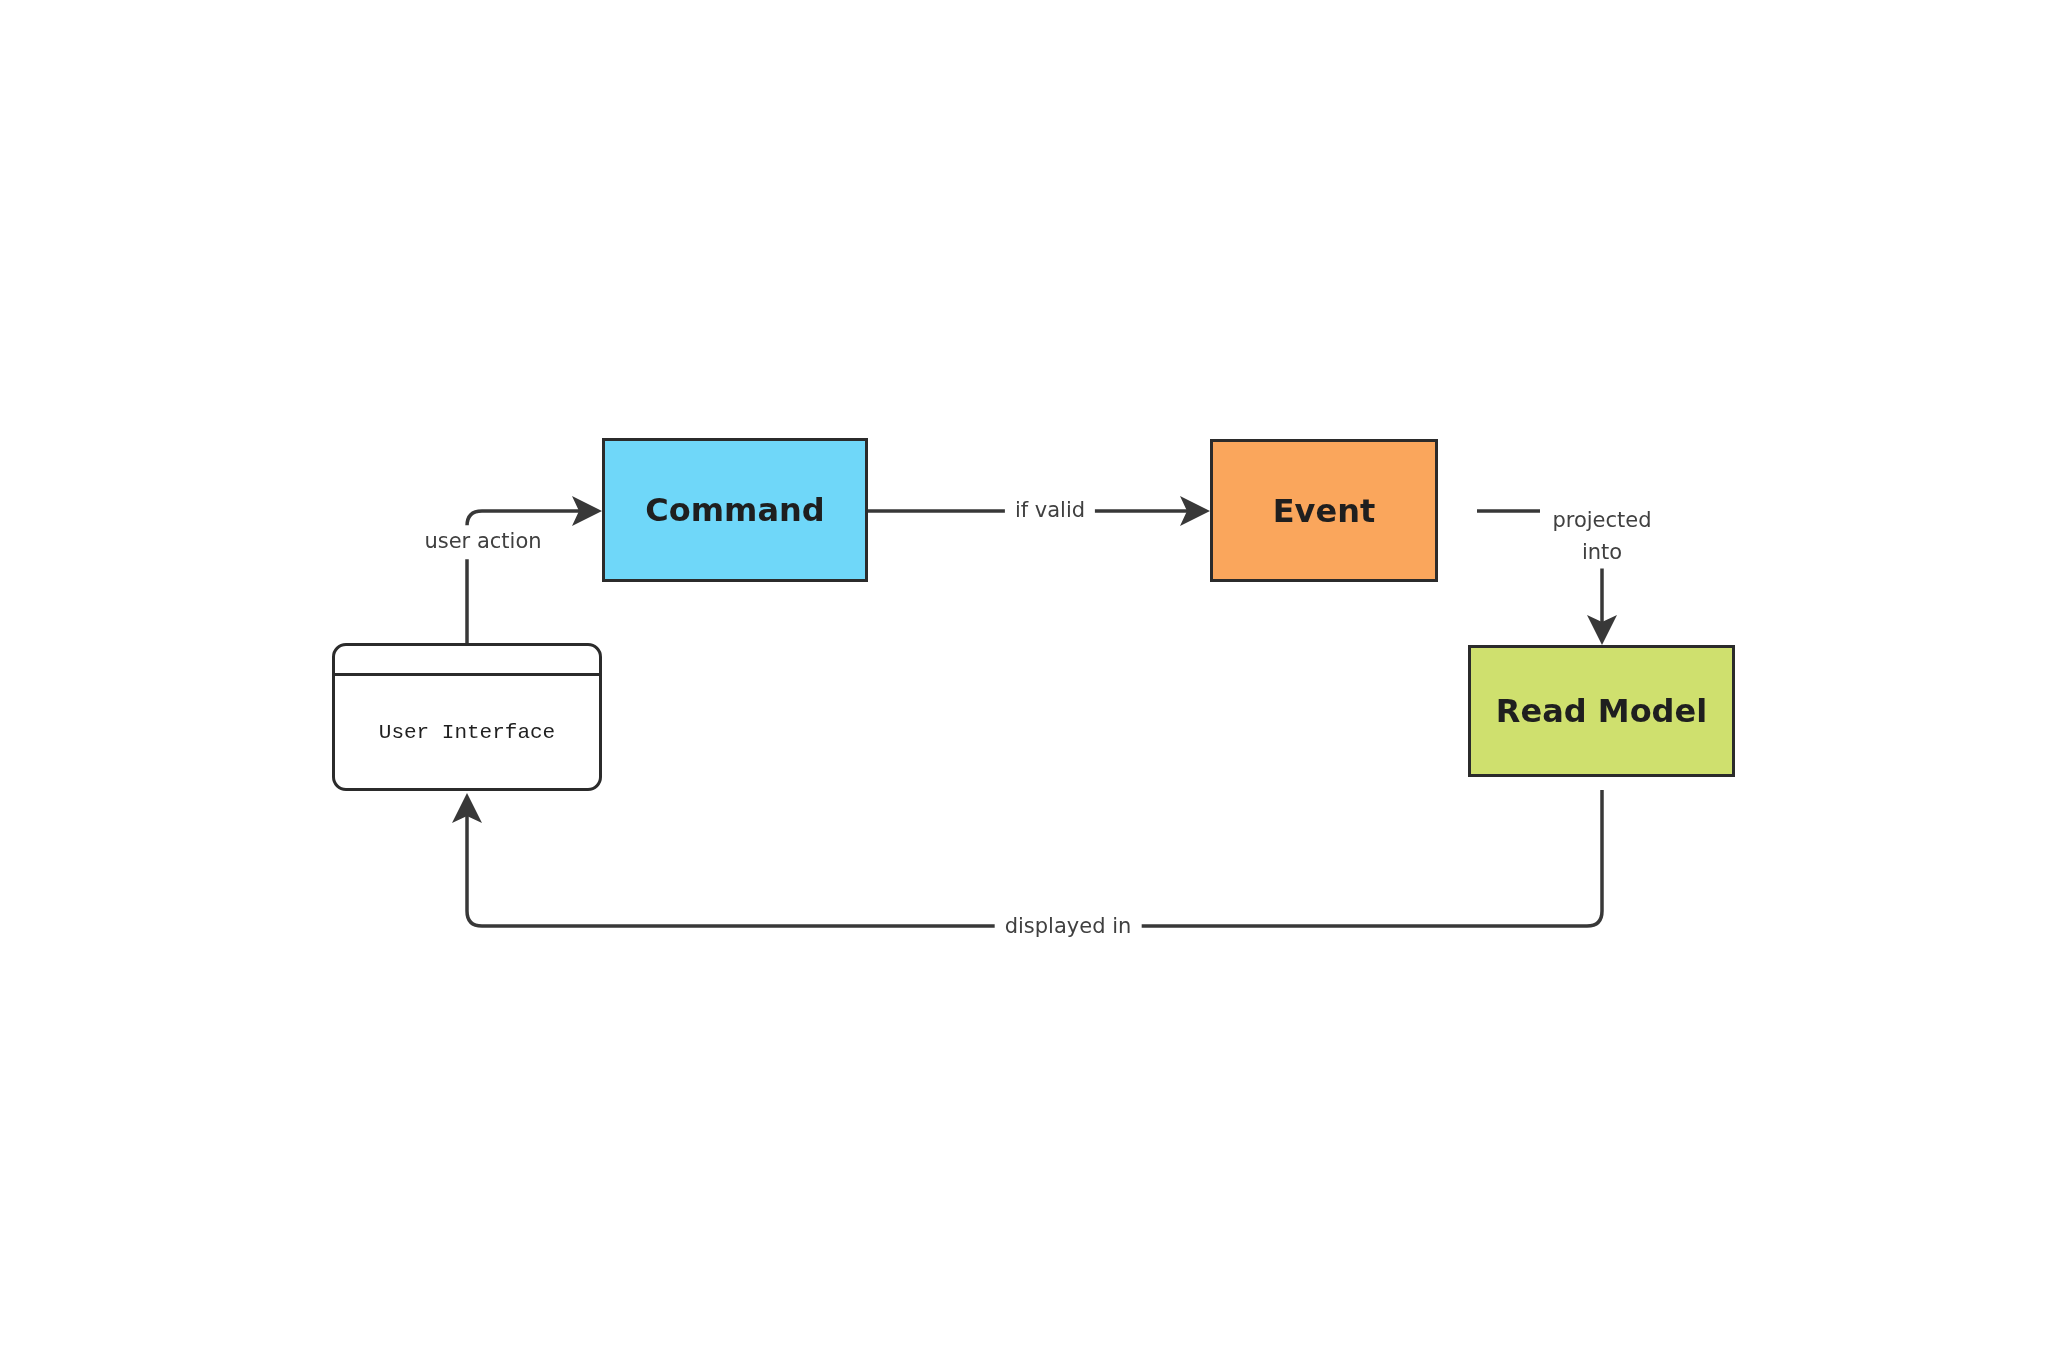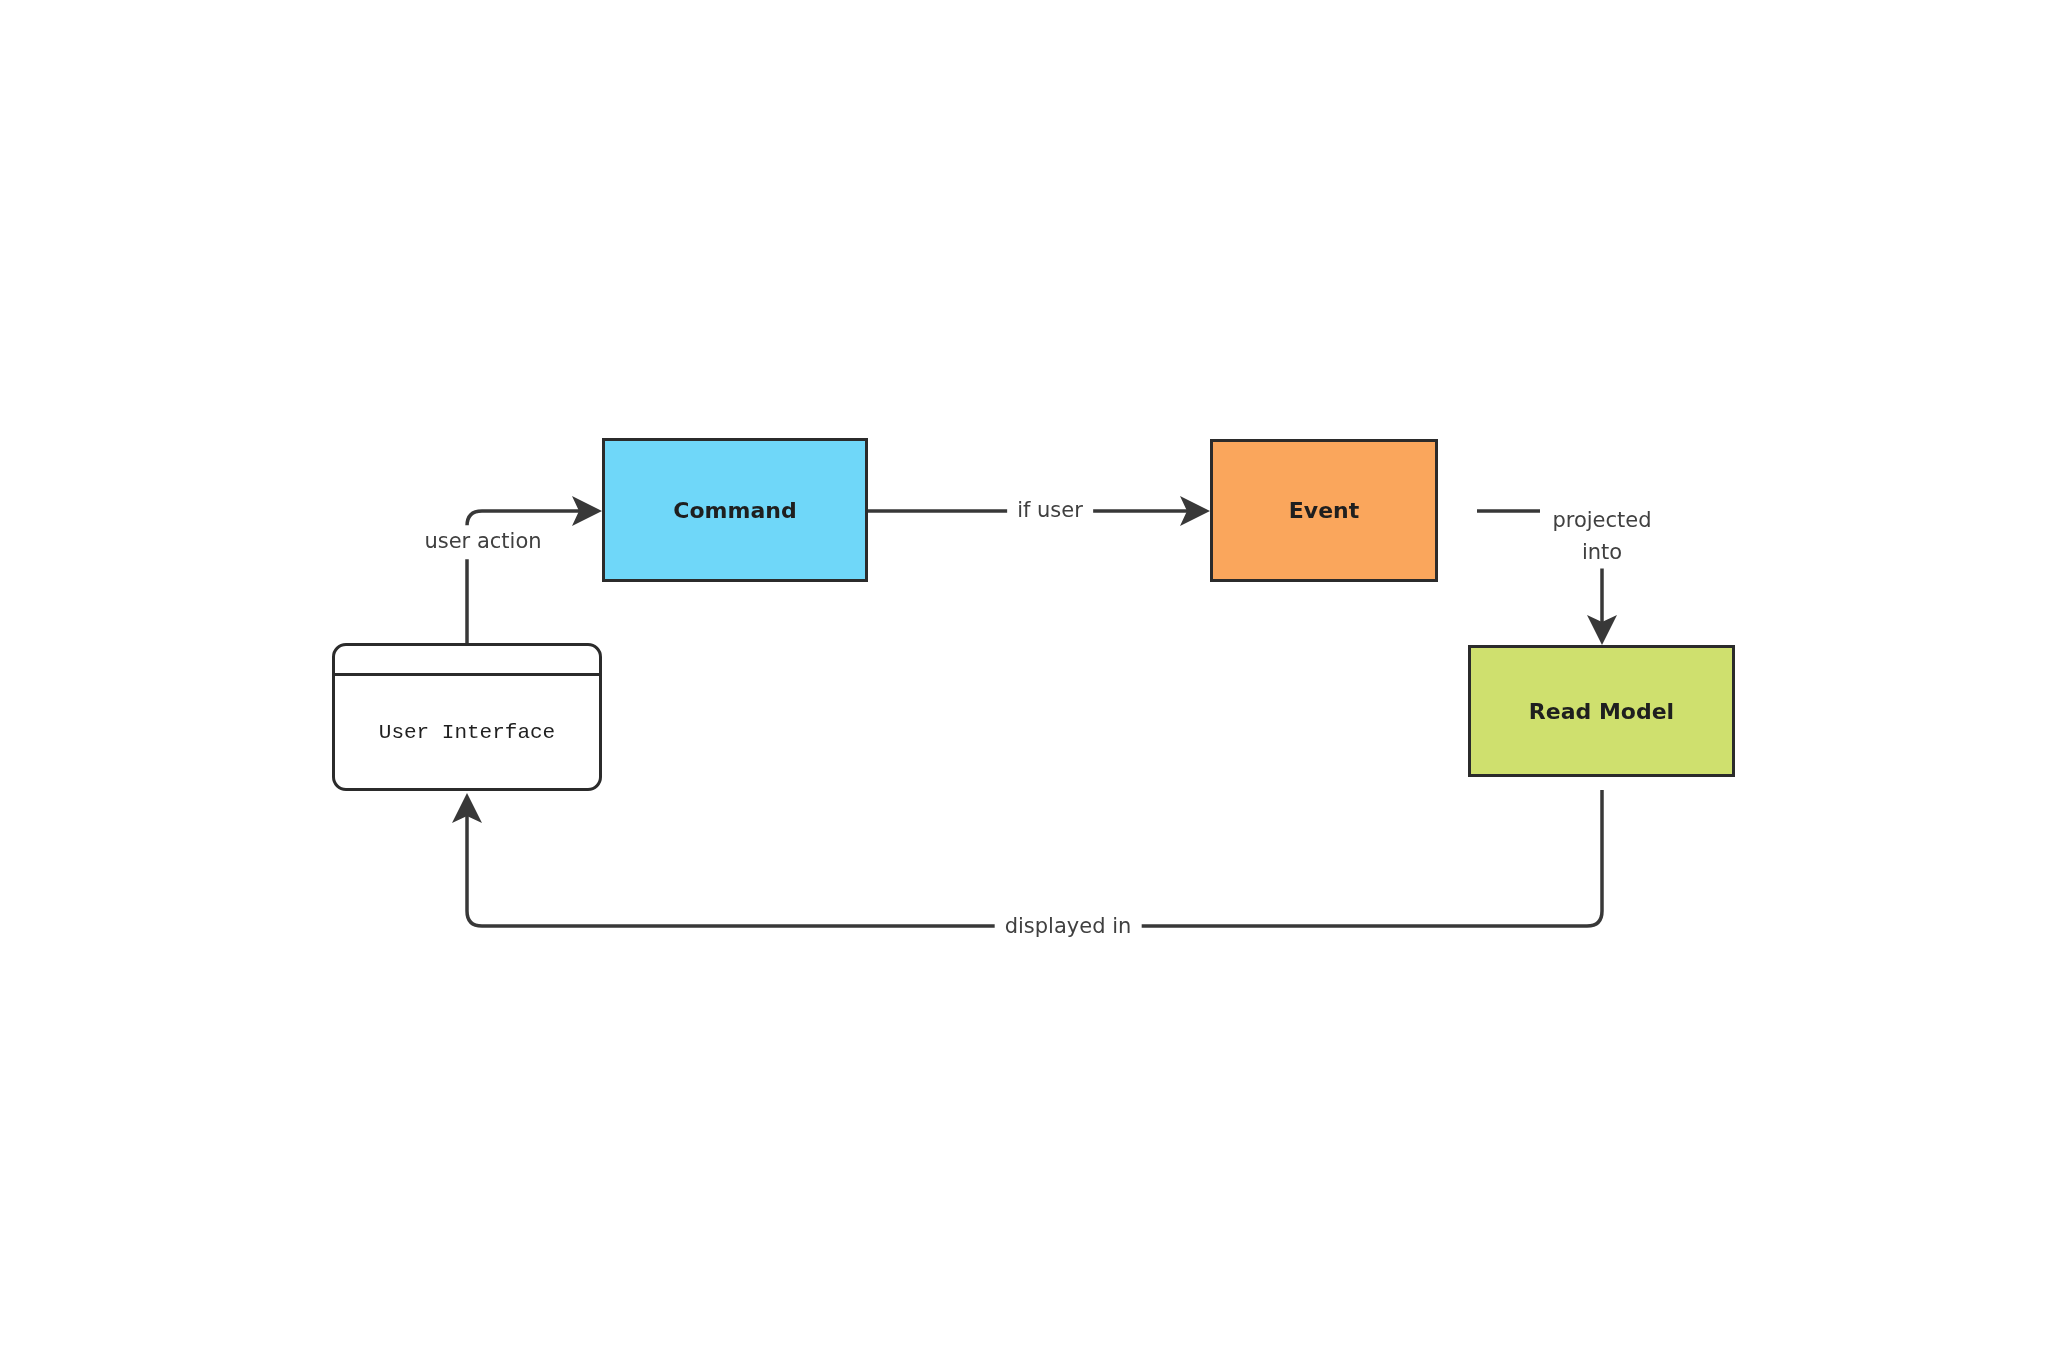--- a/index.html
+++ b/index.html
@@ -31,21 +31,21 @@
   }
   .node {
     position: absolute;
     box-sizing: border-box;
     border: 3.5px solid var(--node-border, #2b2b2b);
     display: flex;
     align-items: center;
     justify-content: center;
     color: var(--node-text, #1f1f1f);
     font-weight: bold;
-    font-size: 22px;
+    font-size: 32px;
   }
   .node-command      { left: 602px;  top: 438px; width: 266px; height: 144px; background: var(--command-fill, #6fd7f9); }
   .node-event        { left: 1210px; top: 439px; width: 228px; height: 143px; background: var(--event-fill, #faa65c); }
   .node-read-model   { left: 1468px; top: 645px; width: 267px; height: 132px; background: var(--read-model-fill, #cfe06e); }
   .node-user-interface {
     left: 332px; top: 643px; width: 270px; height: 148px;
     background: var(--user-interface-fill, #ffffff);
     border-radius: 14px;
     border-width: 3px;
     font-weight: normal;
@@ -120,19 +120,19 @@
 
   <div class="node node-user-interface">
     <div class="ui-header"></div>
     <div class="ui-body">
       <span>User Interface</span>
     </div>
   </div>
 
   <div class="edge-label label-user-action">user action</div>
 
-  <div class="edge-label label-if-valid">if user</div>
+  <div class="edge-label label-if-valid">if valid</div>
 
   <div class="edge-label wrap label-projected">projected into</div>
 
   <div class="edge-label label-displayed-in">displayed in</div>
 
 </div>
 
 </body></html>

